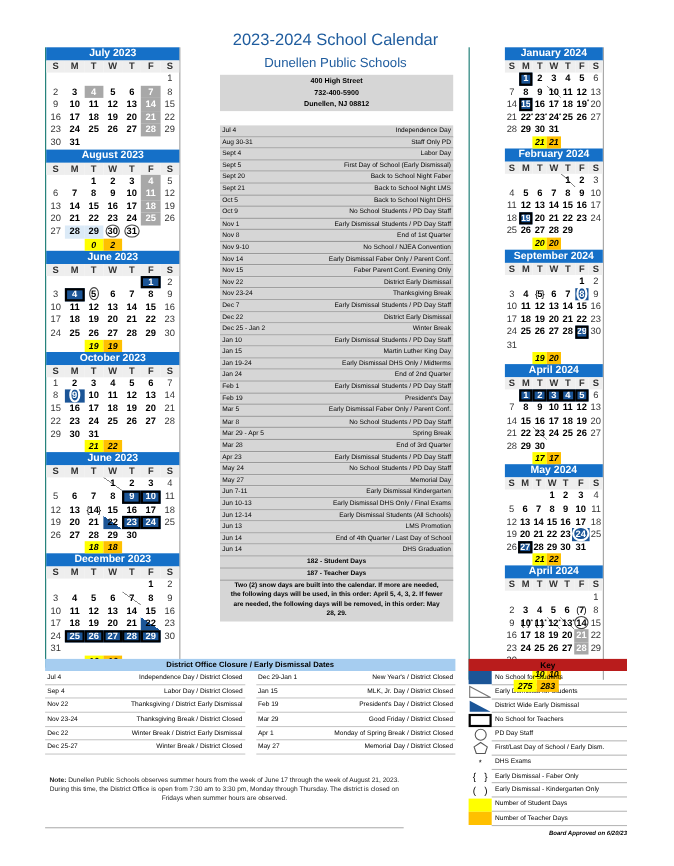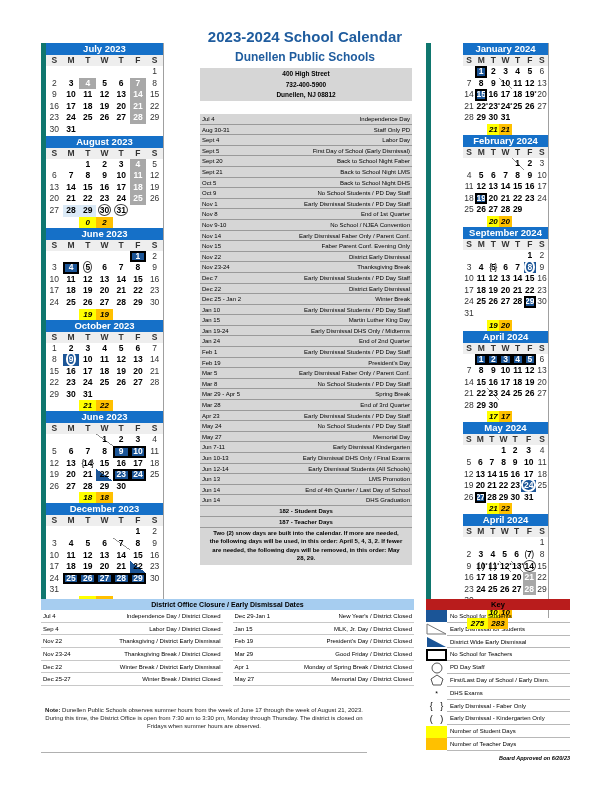--- a/index.html
+++ b/index.html
@@ -1,21 +1,21 @@
 <!DOCTYPE html>
 <html><head>
 <meta charset="utf-8">
 <style>
   * { box-sizing: border-box; margin: 0; padding: 0; }
   body { width: 613px; height: 787px; background: #ffffff; font-family: "Liberation Sans", sans-serif; position: relative; overflow: hidden; color: #000; }
-  .title { position: absolute; left: 190px; width: 230px; text-align: center; color: #1f5c9e; font-weight: bold; }
+  .title { position: absolute; left: 190px; width: 230px; text-align: center; color: #1f5c9e; font-weight: normal; }
   .title1 { top: 28px; font-size: 15px; }
   .title2 { top: 50px; font-size: 12px; }
 
-  .cal { position: absolute; width: 123px; border-left: 5px solid #0f766e; border-right: 1px solid #a0a0a0; }
+  .cal { position: absolute; width: 123px; border-left: 1px solid #0f766e; border-right: 1px solid #a0a0a0; }
   .cal.left { left: 41px; }
   .cal.right { left: 426px; padding-left: 32px; }
   .month { width: 100%; }
   .mhead { background: #1570c8; color: #fff; font-weight: bold; font-size: 9.5px; text-align: center; height: 12px; line-height: 12px; }
   .grid { display: grid; grid-template-columns: repeat(7, 1fr); }
   .dow { background: #eeeeee; font-size: 8.5px; text-align: center; height: 11px; line-height: 11px; font-weight: bold; color: #333; }
   .d { font-size: 8.5px; text-align: center; height: 11.6px; line-height: 11.6px; font-weight: bold; position: relative; }
   .d.we { font-weight: normal; color: #333; }
   .d.gray { background: #a8a8a8; color: #fff; }
   .d.lb { background: #dbeaf7; }

